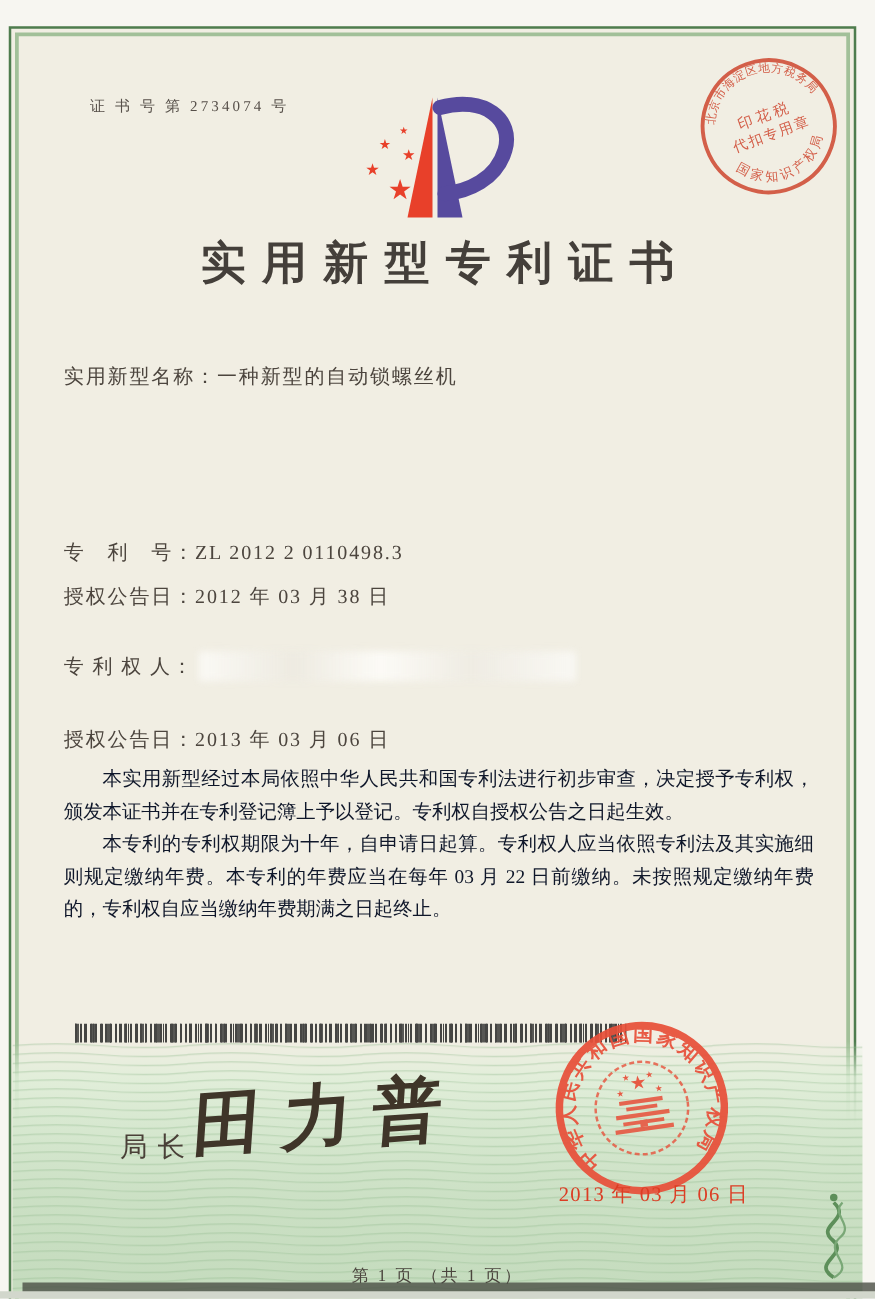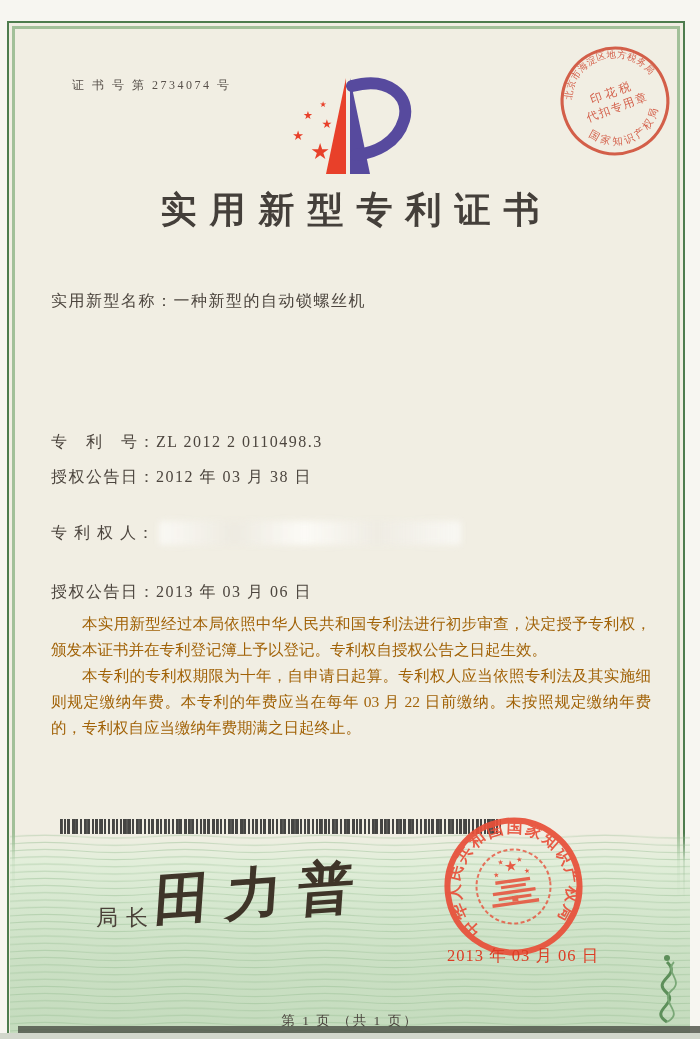--- a/index.html
+++ b/index.html
@@ -18,21 +18,21 @@
          font-weight:700;letter-spacing:13px;text-indent:13px;color:#443f3a;}
   
   .field{position:absolute;left:51px;font-size:16px;letter-spacing:1.5px;color:#4c453e;white-space:nowrap;}
   .f0{top:291px}.f1{top:356px}.f2{top:432px}.f3{top:467px}.f4{top:521px}.f5{top:582px}
   .redact{display:inline-block;width:302px;height:24px;margin-left:4px;vertical-align:-7px;border-radius:3px;
           background:linear-gradient(90deg,rgba(250,249,245,.95) 0%,rgba(236,233,224,.7) 25%,
           rgba(252,251,247,.95) 48%,rgba(238,235,227,.75) 72%,rgba(249,248,244,.95) 100%);
           filter:blur(3px);}
   
   .paras{position:absolute;left:51px;top:611px;width:600px;font-size:15.5px;line-height:26px;
-         text-align:justify;color:#a16207;}
+         text-align:justify;color:#0f172a;}
   .paras p{margin:0;text-indent:2em;}
   
   .barcode{position:absolute;left:60px;top:819px;width:441px;height:15px;opacity:.88;
     background:
       repeating-linear-gradient(90deg,#2e2e2e 0 2px,transparent 2px 4px),
       repeating-linear-gradient(90deg,#2e2e2e 0 1px,transparent 1px 7px),
       repeating-linear-gradient(90deg,rgba(46,46,46,.9) 0 3px,transparent 3px 13px);}
   
   .band{position:absolute;left:10px;top:833px;width:680px;height:206px;
     background:linear-gradient(180deg,rgba(223,238,216,0) 0%,rgba(223,238,216,.85) 14%,

